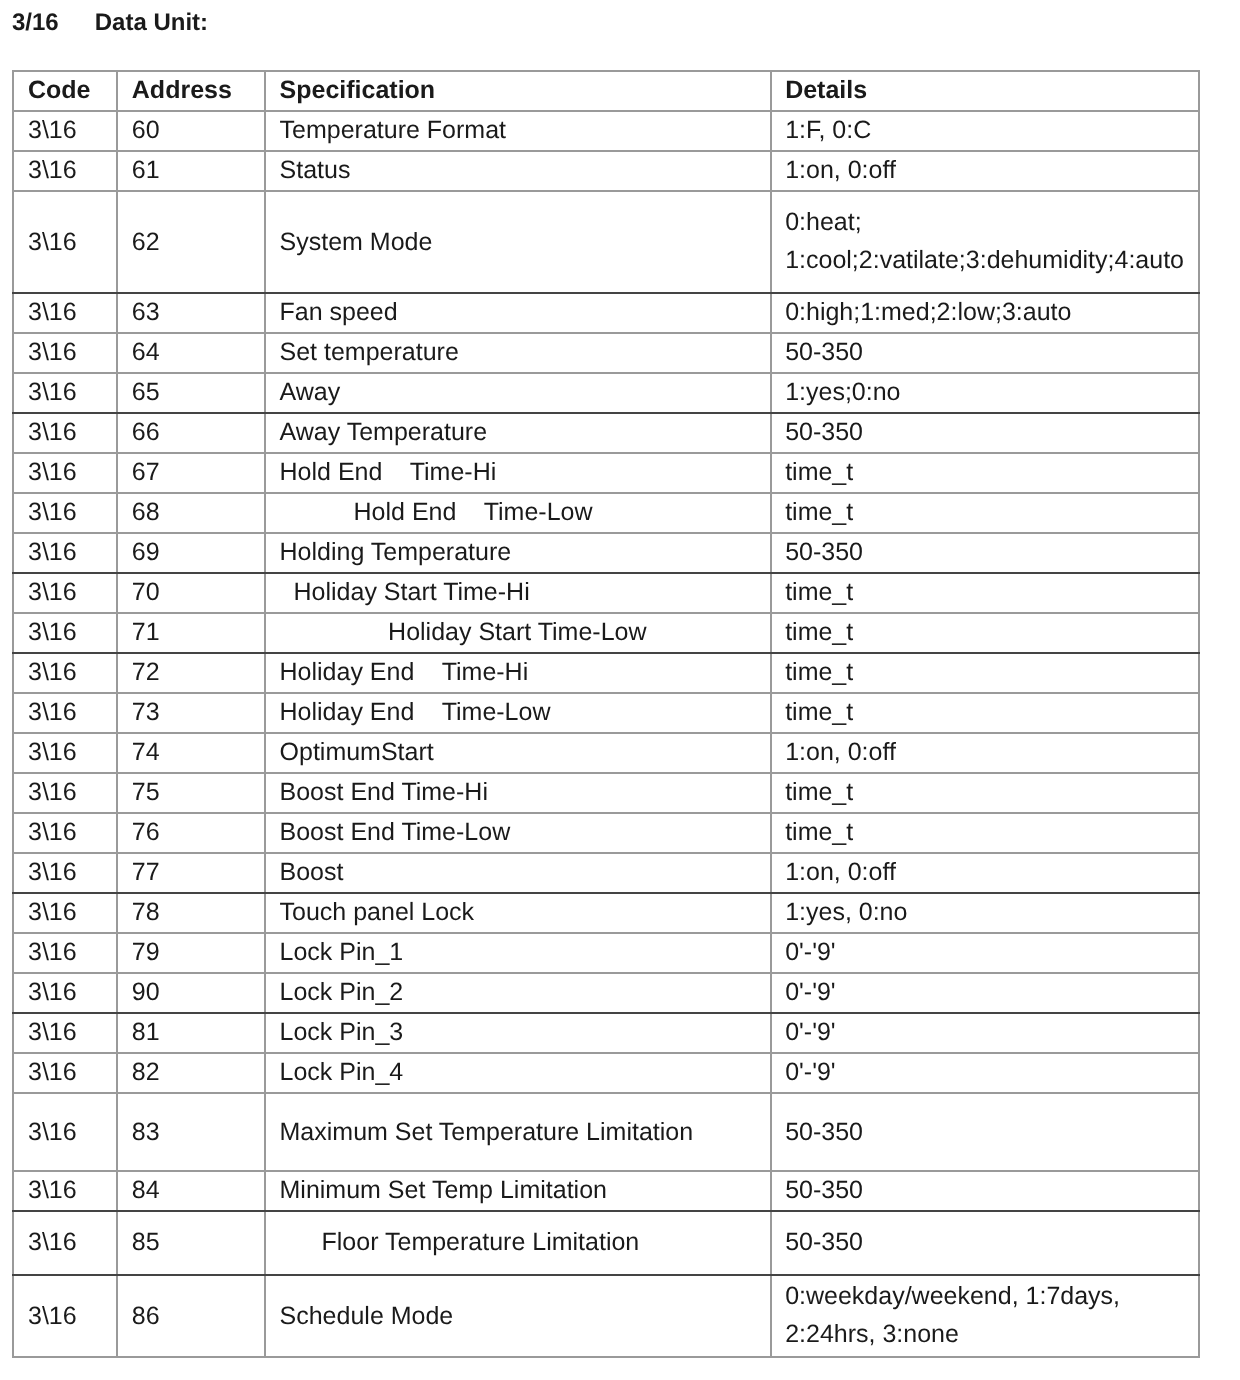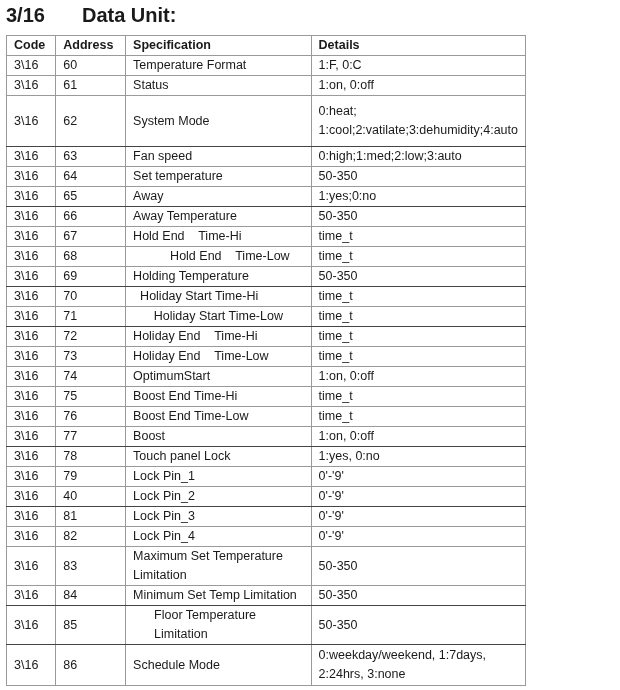--- a/index.html
+++ b/index.html
@@ -4,26 +4,26 @@
 <style>
   html, body { margin: 0; padding: 0; background: #ffffff; }
   body {
     width: 620px; height: 690px; overflow: hidden;
     font-family: "Liberation Sans", sans-serif;
     color: #1a1a1a;
     position: relative;
   }
   .heading {
     position: absolute; left: 6px; top: 4px;
-    font-size: 20px; font-weight: bold;
-    display: flex; gap: 37px;
+    font-size: 12px; font-weight: bold;
+    display: flex; gap: 18px;
   }
   table {
     position: absolute; left: 6px; top: 35px;
-    width: 520px;
+    width: 594px;
     border-collapse: collapse;
     font-size: 12.5px;
   }
   td, th {
     border: 1px solid #9a9a9a;
     padding: 0 7px;
     text-align: left;
     vertical-align: middle;
     line-height: 19px;
   }
@@ -173,21 +173,21 @@
         <td class="c4">1:yes, 0:no</td>
       </tr>
       <tr class="r1">
         <td class="c1">3\16</td>
         <td class="c2">79</td>
         <td class="c3" style="white-space: pre-wrap;">Lock Pin_1</td>
         <td class="c4">0'-'9'</td>
       </tr>
       <tr class="r1 thick">
         <td class="c1">3\16</td>
-        <td class="c2">40</td>
+        <td class="c2">90</td>
         <td class="c3" style="white-space: pre-wrap;">Lock Pin_2</td>
         <td class="c4">0'-'9'</td>
       </tr>
       <tr class="r1">
         <td class="c1">3\16</td>
         <td class="c2">81</td>
         <td class="c3" style="white-space: pre-wrap;">Lock Pin_3</td>
         <td class="c4">0'-'9'</td>
       </tr>
       <tr class="r1">

